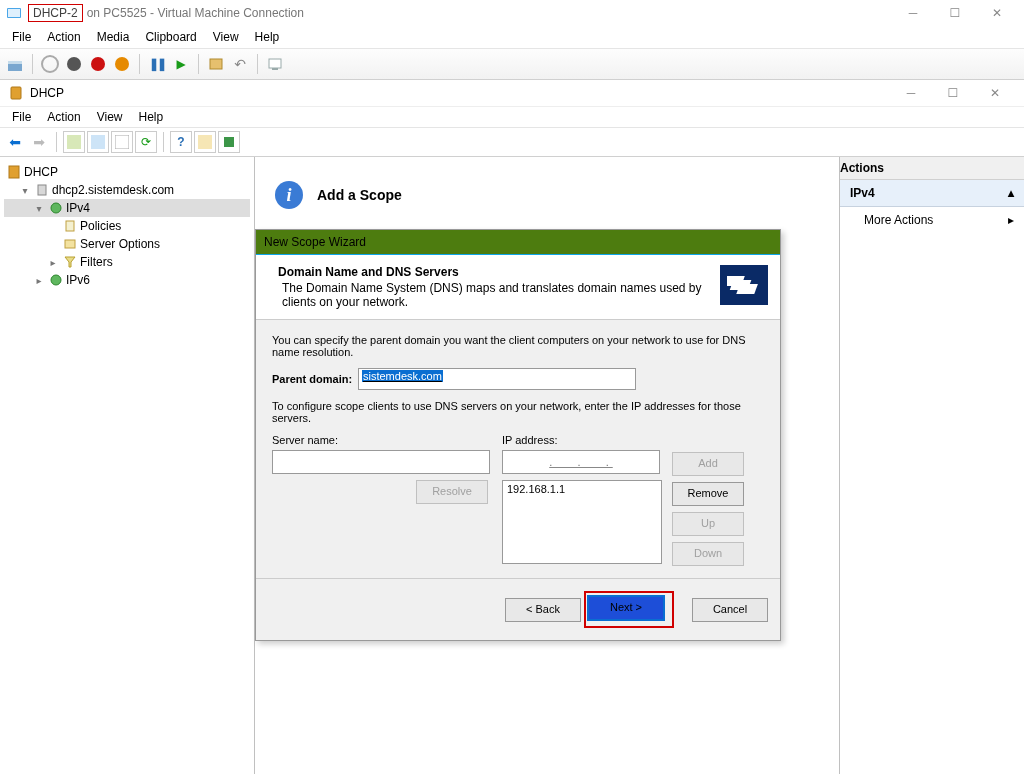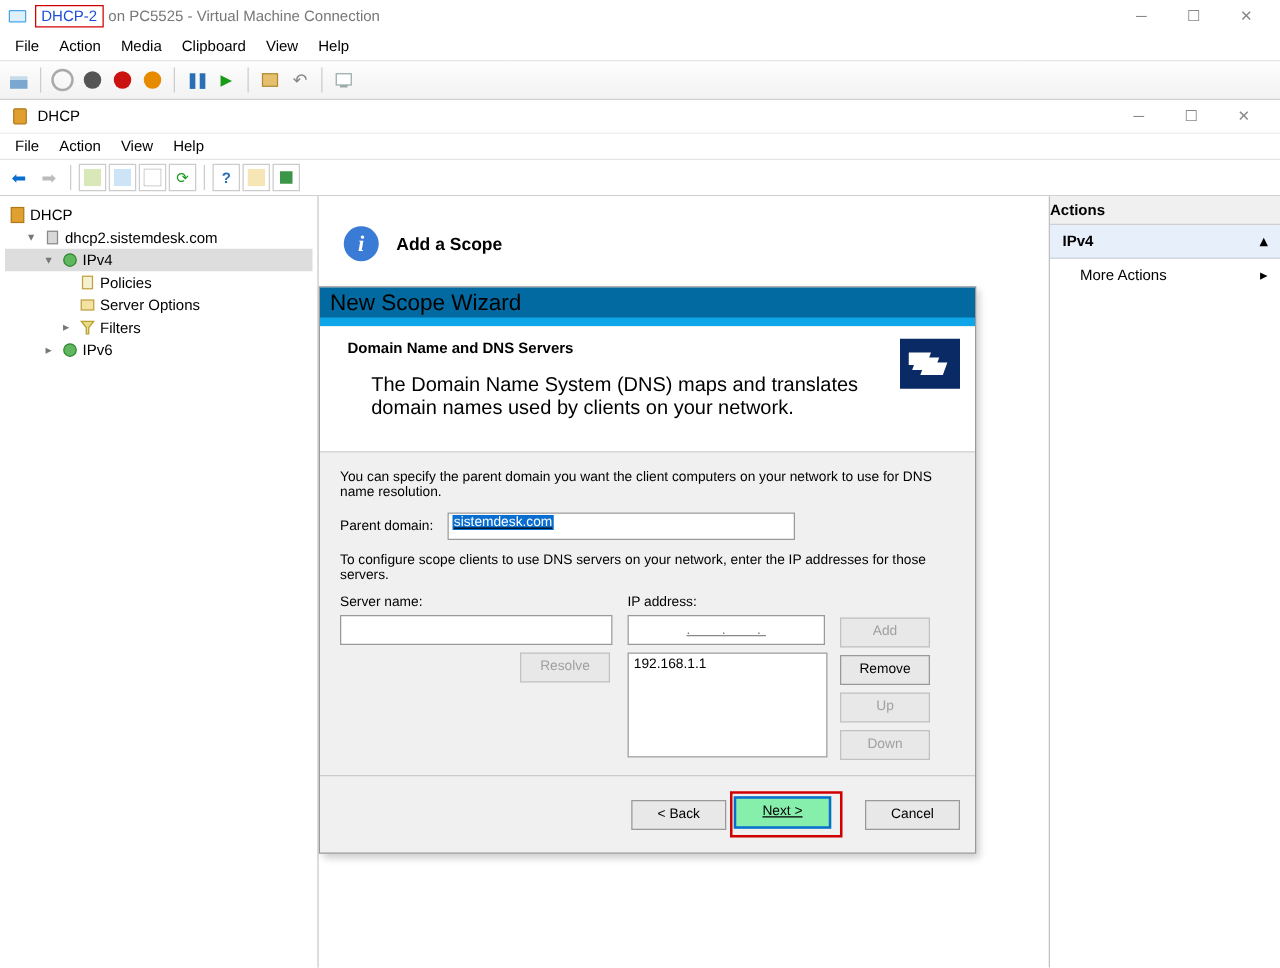--- a/index.html
+++ b/index.html
@@ -1,19 +1,19 @@
 <!DOCTYPE html>
 <html><head>
 <meta charset="utf-8">
 <style>
   html, body { margin:0; padding:0; font-family:"Segoe UI", Tahoma, sans-serif; font-size:12px; color:#000; background:#fff; width:1024px; height:774px; overflow:hidden; }
   
   .vm-titlebar { height:26px; display:flex; align-items:center; padding:0 6px; background:#fff; color:#777; }
   .vm-titlebar .vm-icon { width:16px; height:16px; margin-right:6px; }
-  .vm-titlebar .highlighted { border:1.5px solid #d00000; color:#1d4ed8; padding:1px 4px; border-radius:0; }
+  .vm-titlebar .highlighted { border:1.5px solid #d00000; color:#404040; padding:1px 4px; border-radius:0; }
   .vm-titlebar .rest { margin-left:4px; }
   .win-controls { margin-left:auto; display:flex; }
   .win-controls .wc { width:42px; height:26px; text-align:center; line-height:26px; color:#888; }
   .menubar { height:22px; display:flex; align-items:center; padding:0 4px; background:#fff; }
   .menubar span { padding:2px 8px; }
   .toolbar { height:30px; display:flex; align-items:center; padding:0 4px; border-top:1px solid #e5e5e5; border-bottom:1px solid #d0d0d0; background:linear-gradient(#fdfdfd,#f2f2f2); gap:2px; }
   .tb-btn { width:20px; height:20px; border:1px solid transparent; border-radius:3px; display:flex; align-items:center; justify-content:center; }
   .circ { width:14px; height:14px; border-radius:50%; display:inline-block; }
   .circ.grey { border:2px solid #aaa; }
   .circ.dark { background:#555; }
@@ -47,45 +47,45 @@
   .scope-header { display:flex; align-items:center; gap:14px; font-size:14px; font-weight:600; padding:14px 10px; }
   .info-icon { width:28px; height:28px; border-radius:50%; background:#3a7bd5; color:#fff; display:flex; align-items:center; justify-content:center; font-family:Georgia,serif; font-style:italic; font-weight:bold; font-size:18px; }
 
   .actions { width:184px; background:#fff; }
   .actions-title { background:#f0f0f0; padding:4px 0; font-weight:600; border-bottom:1px solid #d0d0d0; }
   .actions-group { padding:6px 10px; background:#e7f0fa; border-bottom:1px solid #c7d2df; font-weight:600; display:flex; justify-content:space-between; }
   .actions-item { padding:6px 10px 6px 24px; display:flex; justify-content:space-between; }
 
   
   .wizard { position:absolute; left:0; top:72px; width:524px; background:#f0f0f0; border:1px solid #999; box-shadow:3px 3px 6px rgba(0,0,0,0.2); font-size:11px; }
-  .wz-title { background:#0369a1; height:24px; display:flex; align-items:center; padding:0 8px; font-size:18px; border-bottom:7px solid #0ea5e9; }
+  .wz-title { background:#4d7c0f; height:24px; display:flex; align-items:center; padding:0 8px; font-size:12px; border-bottom:1px solid #0ea5e9; }
   .wz-head { background:#fff; padding:10px 12px 10px 12px; display:flex; border-bottom:1px solid #ccc; }
   .wz-head .txt { flex:1; padding-right:8px; }
   .wz-head h3 { margin:0 0 2px 0; font-size:12px; font-weight:700;padding-left:10px; }
-  .wz-head p { margin:15px; padding-left:14px; font-size:16px; }
+  .wz-head p { margin:0; padding-left:14px; font-size:12px; }
   .wz-head .art { width:48px; height:40px; background:#0a2a66; display:flex; align-items:center; justify-content:center; color:#fff; font-size:24px; }
   .wz-body { padding:14px 16px 6px 16px; }
   .wz-body p { margin:0 0 10px 0; }
   .field-row { display:flex; align-items:center; margin-bottom:10px; }
-  .field-row label { width:86px; }
+  .field-row label { width:86px;font-weight:bold; }
   .txt-input { height:18px; border:1px solid #999; font-size:11px; padding:1px 3px;text-decoration:underline; }
   .parent-domain { width:270px; background:#fff; }
   .parent-domain .hl { background:#0a6ed1; color:#fff; padding:0 1px; }
   .cols { display:flex; gap:14px; }
   .col { display:flex; flex-direction:column; }
   .col .collabel { margin-bottom:4px; }
   .server-name-input { width:210px; height:20px; }
   .ip-input { width:150px; height:20px; text-align:center; color:#888; letter-spacing:4px; }
   .ip-list { width:150px; height:78px; border:1px solid #999; background:#fff; padding:2px 4px; margin-top:6px; font-size:11px; }
   .wbtn { width:70px; height:22px; background:#e8e8e8; border:1px solid #999; text-align:center; line-height:20px; margin-bottom:6px; }
   .wbtn.disabled { color:#a0a0a0; border-color:#c0c0c0; }
   .wz-footer { border-top:1px solid #ccc; padding:12px; display:flex; justify-content:flex-end; gap:3px; align-items:center; }
   .wz-footer .wbtn { margin-bottom:0; width:74px; }
   .next-wrap { border:2.5px solid #d00000; padding:2px 7px 5px 1px; display:inline-block; }
-  .next-btn { border:2px solid #0a6ed1 !important; background:#86efac;text-decoration:underline; }
+  .next-btn { border:2px solid #0a6ed1 !important; background:#1d4ed8; }
 
   .icon16 { width:16px; height:16px; display:inline-flex; align-items:center; justify-content:center; }
 </style>
 </head>
 <body>
 
 <div class="vm-titlebar">
   <span class="vm-icon">
     <svg width="16" height="16">
         <rect x="1" y="3" width="14" height="10" rx="1" fill="#4aa6e8"></rect>

